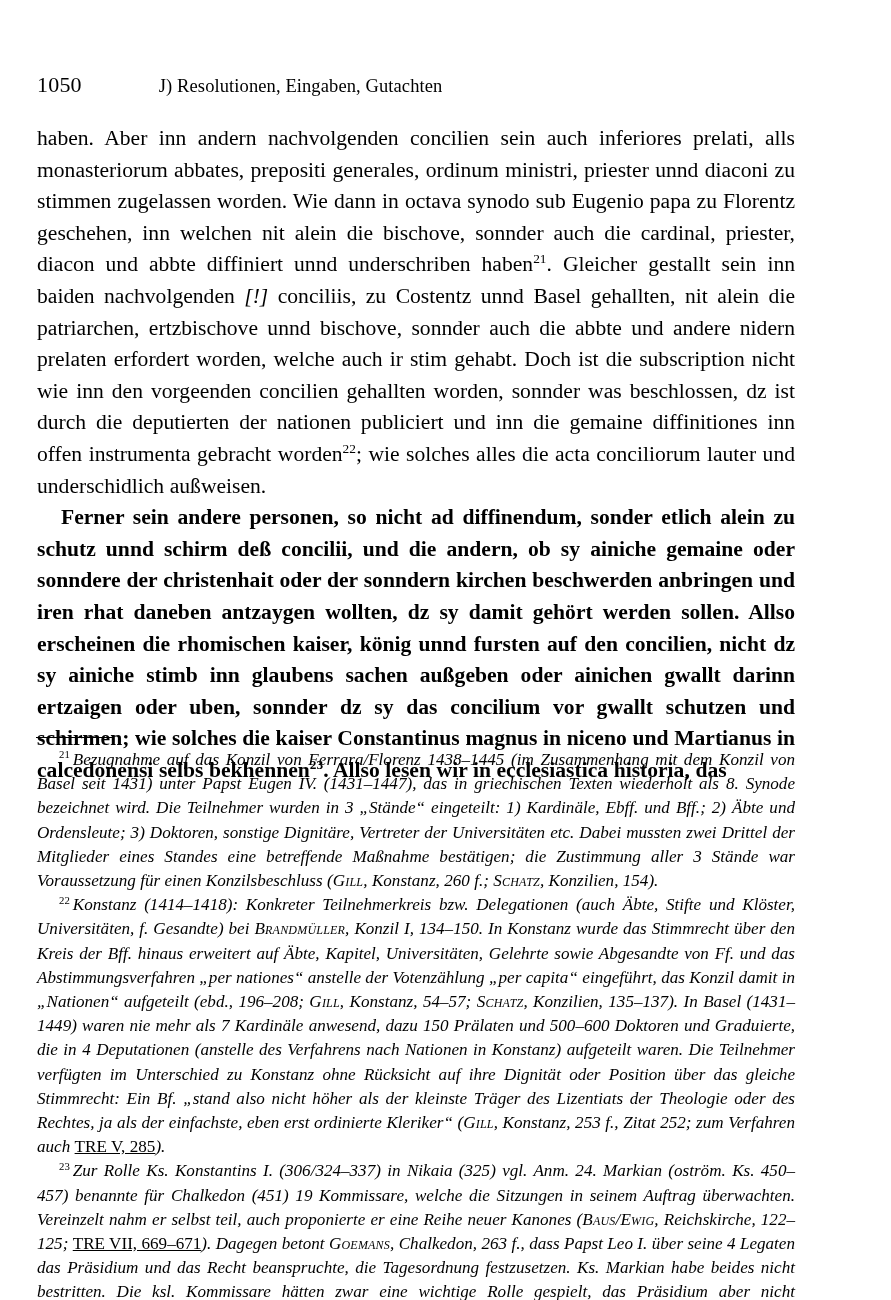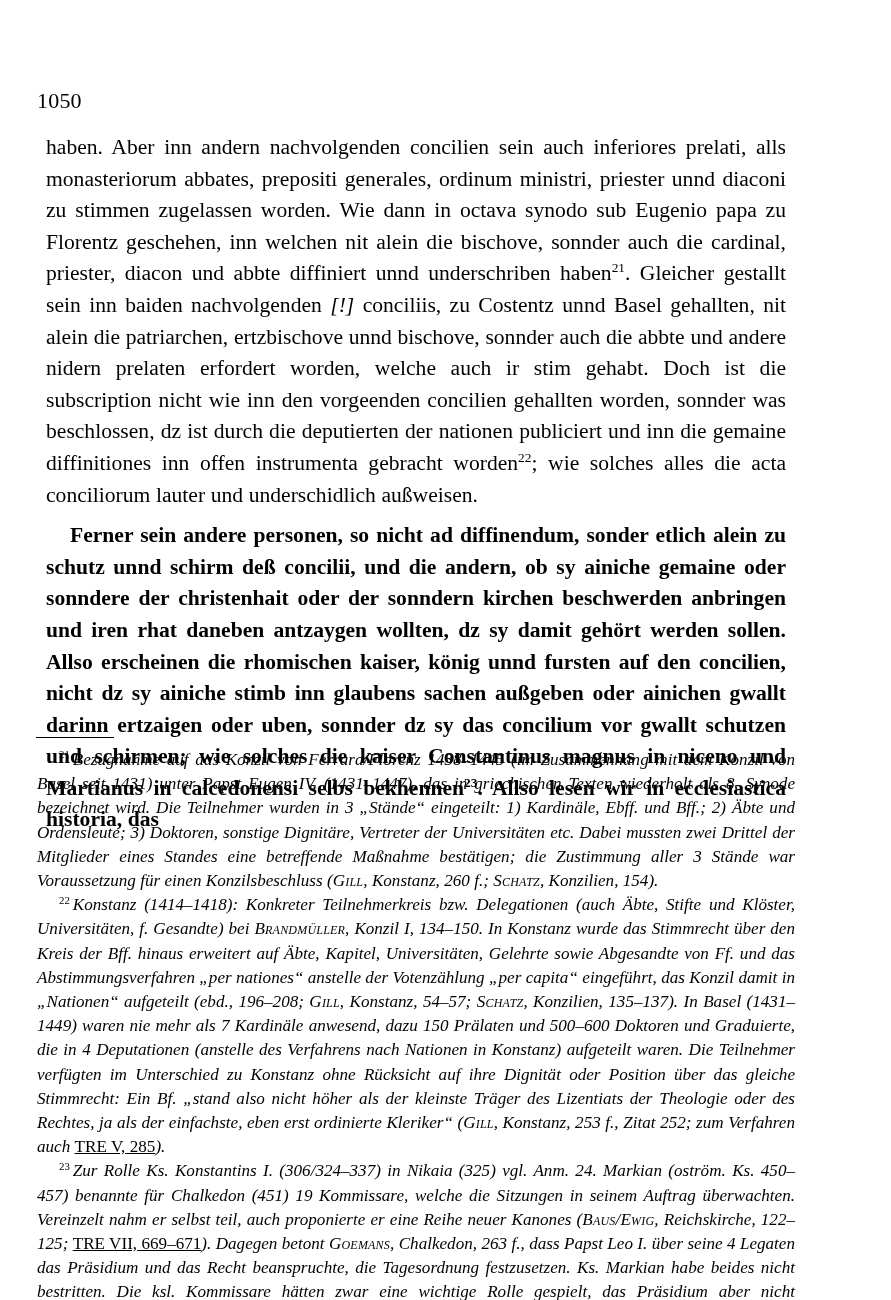--- a/index.html
+++ b/index.html
@@ -17,21 +17,21 @@
     height: 1300px;
     background: #ffffff;
     overflow: hidden;
     box-sizing: border-box;
   }
 
   
   .running-head {
     position: absolute;
     left: 37px;
-    top: 88px;
+    top: 72px;
     width: 758px;
     height: 26px;
     display: flex;
     align-items: baseline;
   }
   .folio {
     font-size: 22px;
     line-height: 26px;
     letter-spacing: 0.2px;
     white-space: nowrap;
@@ -49,21 +49,21 @@
     position: absolute;
     left: 37px;
     top: 123px;
     width: 758px;
   }
   .body-par {
     font-size: 21.6px;
     line-height: 31.6px;
     text-align: justify;
     text-align-last: left;
-    margin: 9px;
+    margin: 0;
     hyphens: manual;
     word-spacing: 0.2px;
   }
   .body-par + .body-par {
     text-indent: 24px;
     font-weight: bold;
   }
   .it { font-style: italic; }
   sup.fn {
     font-size: 0.62em;
@@ -110,20 +110,21 @@
   }
   .up { font-style: normal; text-decoration: underline; }
 </style>
 </head>
 <body>
 
 <div class="page">
 
   <div class="running-head">
     <span class="folio">1050</span>
+    <span class="head-title">J) Resolutionen, Eingaben, Gutachten</span>
   </div>
 
   <div class="body-block" id="body-block">
       <p class="body-par"><span>haben. Aber inn andern nachvolgenden concilien sein auch inferiores prelati, alls monasteriorum abbates, prepositi generales, ordinum ministri, priester unnd diaconi zu stimmen zugelassen worden. Wie dann in octava synodo sub Eugenio papa zu Florentz geschehen, inn welchen nit alein die bischove, sonnder auch die cardinal, priester, diacon und abbte diffiniert unnd underschriben haben</span><sup class="fn">21</sup><span>. Gleicher gestallt sein inn baiden nachvolgenden </span><span class="it">[!]</span><span> conciliis, zu Costentz unnd Basel gehallten, nit alein die patriarchen, ertzbischove unnd bischove, sonnder auch die abbte und andere nidern prelaten erfordert worden, welche auch ir stim gehabt. Doch ist die subscription nicht wie inn den vorgeenden concilien gehallten worden, sonnder was beschlossen, dz ist durch die deputierten der nationen publiciert und inn die gemaine diffinitiones inn offen instrumenta gebracht worden</span><sup class="fn">22</sup><span>; wie solches alles die acta conciliorum lauter und underschidlich außweisen.</span></p>
       <p class="body-par"><span>Ferner sein andere personen, so nicht ad diffinendum, sonder etlich alein zu schutz unnd schirm deß concilii, und die andern, ob sy ainiche gemaine oder sonndere der christenhait oder der sonndern kirchen beschwerden anbringen und iren rhat daneben antzaygen wollten, dz sy damit gehört werden sollen. Allso erscheinen die rhomischen kaiser, könig unnd fursten auf den concilien, nicht dz sy ainiche stimb inn glaubens sachen außgeben oder ainichen gwallt darinn ertzaigen oder uben, sonnder dz sy das concilium vor gwallt schutzen und schirmen; wie solches die kaiser Constantinus magnus in niceno und Martianus in calcedonensi selbs bekhennen</span><sup class="fn">23</sup><span>. Allso lesen wir in ecclesiastica historia, das</span></p>
     </div>
 
   <div class="fn-rule"></div>
 
   <div class="fn-block" id="fn-block">

